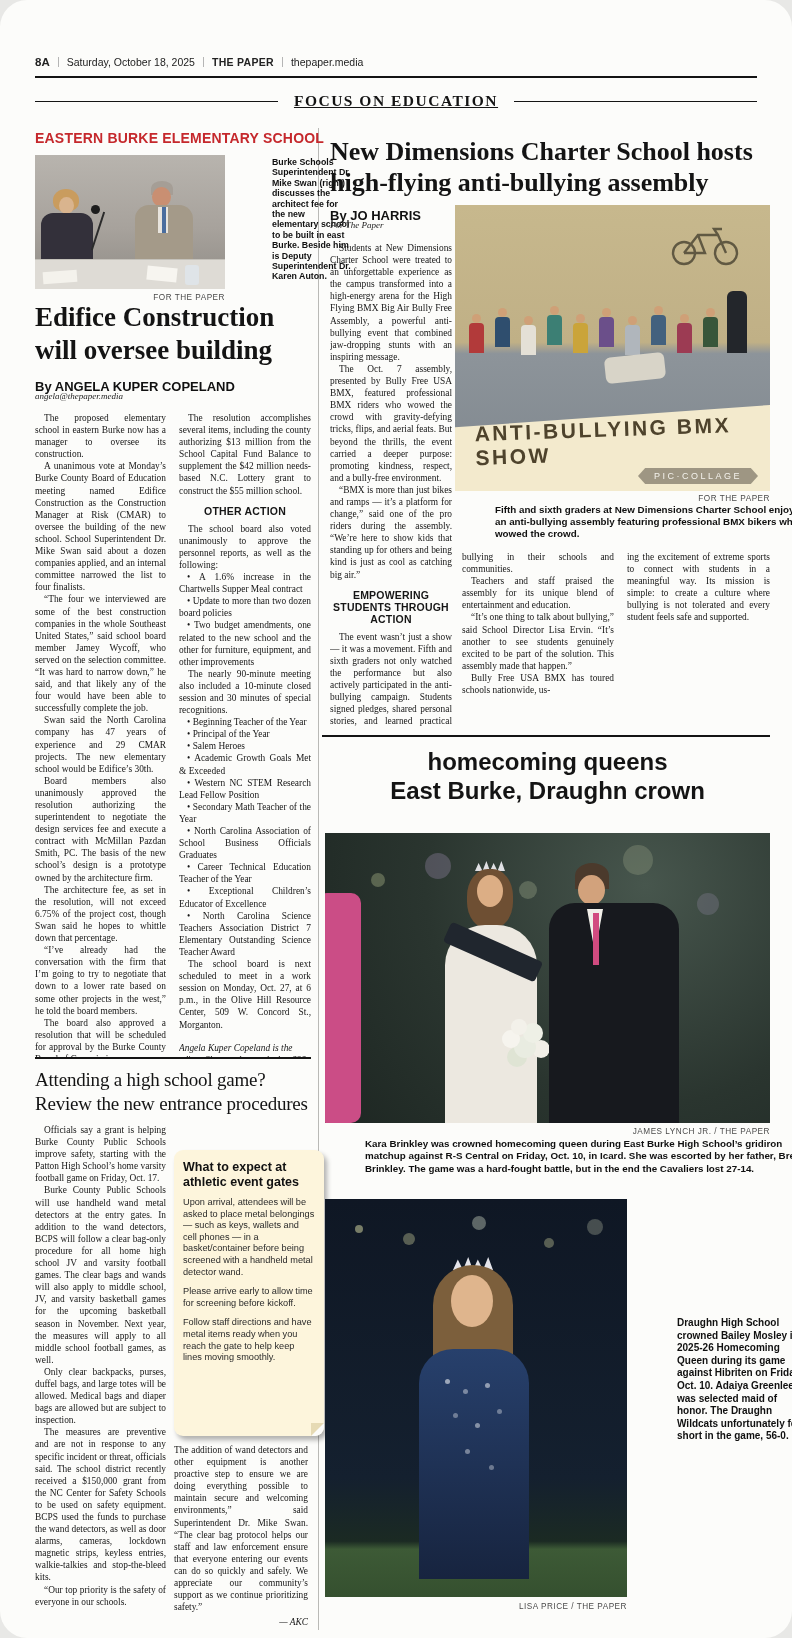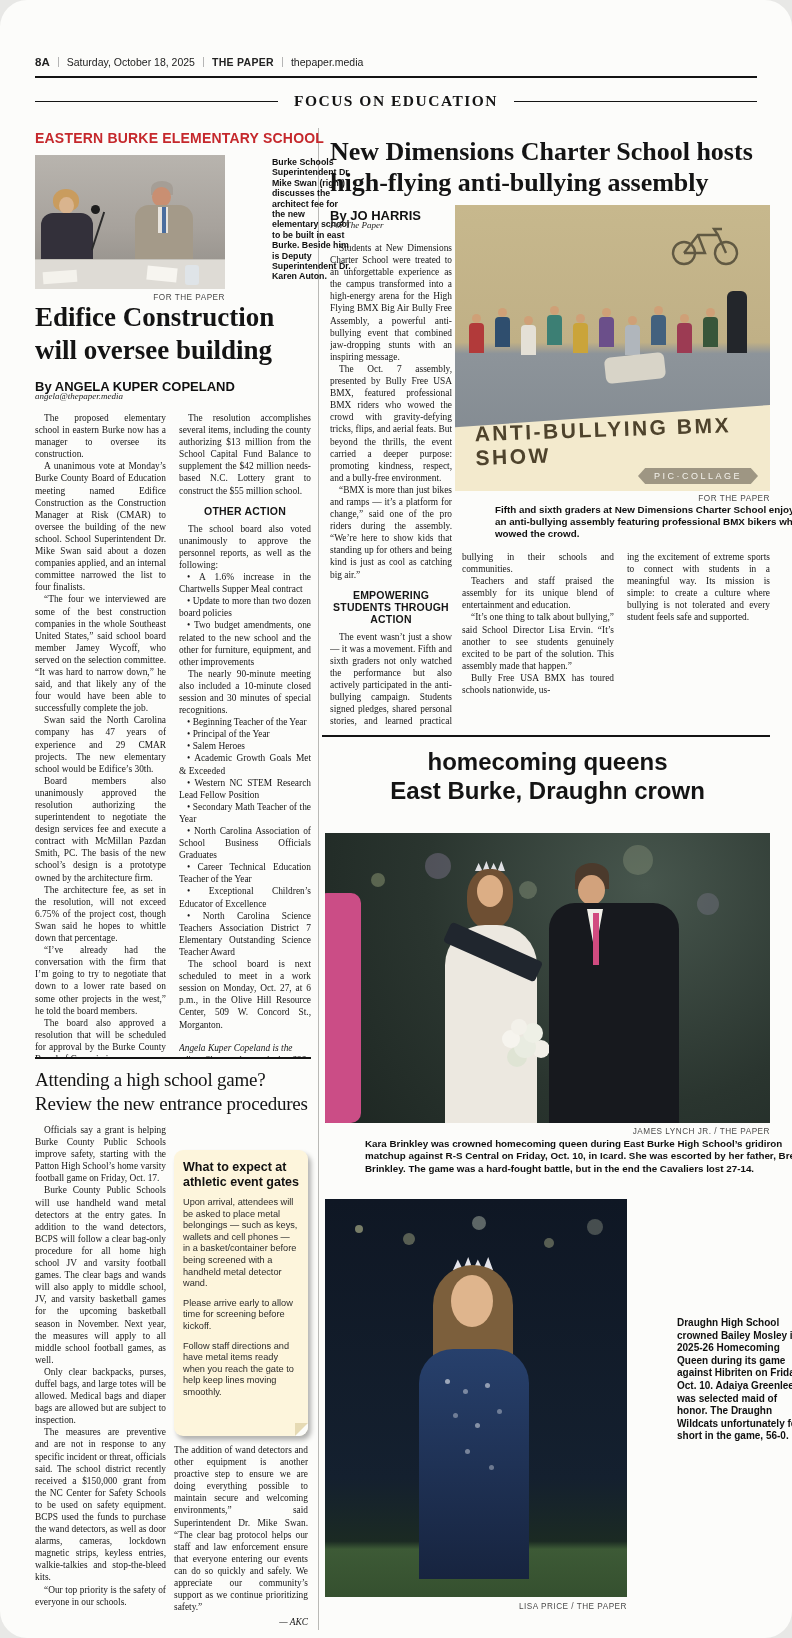--- a/index.html
+++ b/index.html
@@ -9,21 +9,21 @@
 
   
   .topbar { position:absolute; left:35px; top:56px; width:722px; font-family:"Liberation Sans",sans-serif;
             font-size:10.5px; color:#222; white-space:nowrap; }
   .topbar .pg { font-weight:700; font-size:11.5px; }
   .topbar .mast { font-weight:700; letter-spacing:.3px; }
   .tb-sep { display:inline-block; width:1px; height:10px; background:#b5b5b5; margin:0 8px; vertical-align:-1px; }
   .toprule { position:absolute; left:35px; top:76px; width:722px; height:2px; background:#141414; }
   .section-head { position:absolute; left:35px; top:92px; width:722px; display:flex; align-items:center; }
   .section-head .line { flex:1; height:1px; background:#141414; }
-  .section-head .sh-text { margin:0 16px; font-size:15.5px; font-weight:700; letter-spacing:1.5px; color:#141414; }
+  .section-head .sh-text { margin:0 16px; font-size:15.5px; font-weight:700; letter-spacing:1.5px; color:#141414;text-decoration:underline; }
 
   .vrule { position:absolute; left:318px; top:128px; width:1px; height:1502px; background:#b9b9b6; }
   .hrule { position:absolute; height:2px; background:#141414; }
 
   
   .kicker { position:absolute; left:35px; top:130px; font-family:"Liberation Sans",sans-serif;
             font-weight:700; font-size:14px; color:#c5282c; letter-spacing:.2px; }
   .headline-serif { position:absolute; font-weight:600; color:#141414; }
   .byline { position:absolute; font-family:"Liberation Sans",sans-serif; font-weight:700; font-size:13px; color:#111; }
   .byline-sub { position:absolute; font-style:italic; font-size:9px; color:#222; }
@@ -60,21 +60,21 @@
   .bmx-badge { position:absolute; right:12px; bottom:7px; background:rgba(142,135,118,.85); color:#f4f2ec;
                font-family:"Liberation Sans",sans-serif; font-size:9px; letter-spacing:2.5px; padding:3px 16px;
                clip-path:polygon(0 50%,6% 0,94% 0,100% 50%,94% 100%,6% 100%); }
 
   
   #photo-eb { background:radial-gradient(circle at 72% 18%, #47564d 0%, #2a352f 55%, #1d2622 100%); }
   
   #photo-dr { background:linear-gradient(180deg,#0f1724 0%,#14202f 70%,#1b2a23 86%,#3d5a36 88%,#35502f 100%); }
 
   
-  .sidebar-box { position:absolute; left:174px; top:1150px; width:134px; height:286px; background:#fdf5dc;
+  .sidebar-box { position:absolute; left:174px; top:1150px; width:150px; height:286px; background:#fdf5dc;
                  border-radius:9px; box-shadow:3px 4px 5px rgba(0,0,0,.3); padding:10px 9px; overflow:hidden; }
   .sidebar-box::after { content:""; position:absolute; right:0; bottom:0; width:0; height:0;
                  border-left:13px solid #e6dab4; border-bottom:13px solid #fcfcfa; }
   .sb-title { font-family:"Liberation Sans",sans-serif; font-weight:700; font-size:12.5px; line-height:14.5px; color:#111; }
   .sb-p { font-family:"Liberation Sans",sans-serif; font-size:9.2px; line-height:11.6px; color:#2a2a2a; margin-top:8px; }
 
   .hc-head { position:absolute; left:325px; top:747px; width:445px; text-align:center;
              font-family:"Liberation Sans",sans-serif; font-weight:700; font-size:24px; line-height:29px; color:#141414; }
 </style>
 </head>

